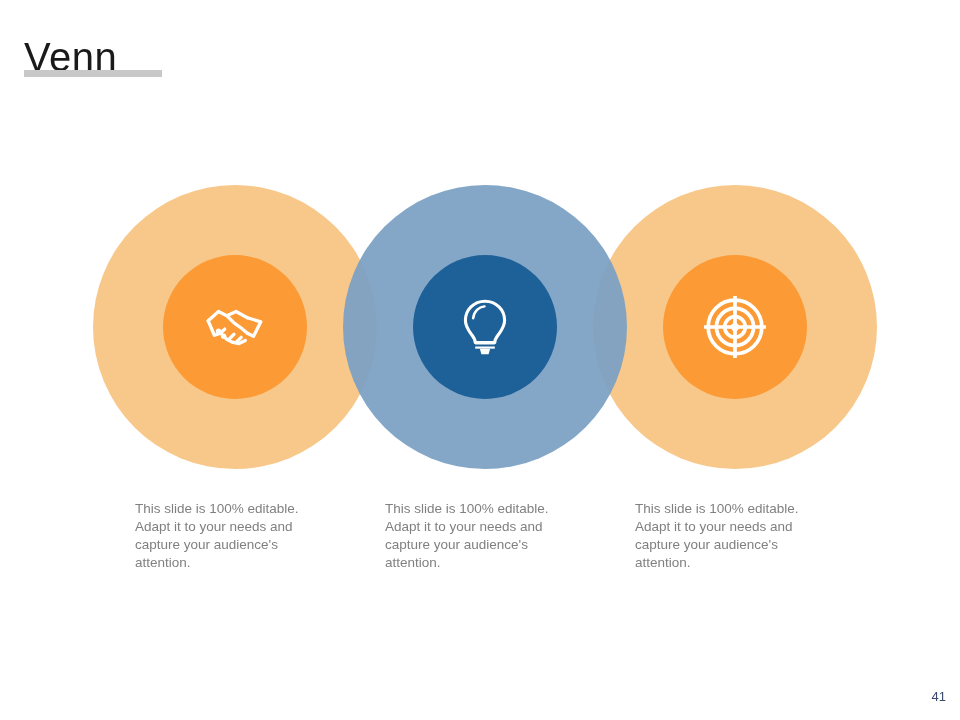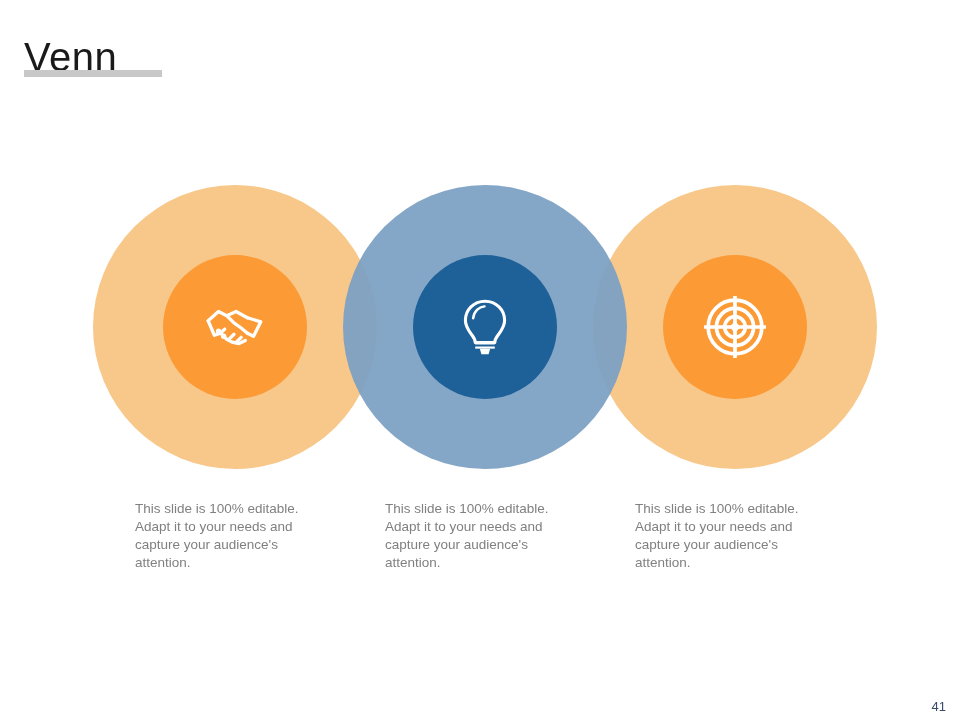--- a/index.html
+++ b/index.html
@@ -87,21 +87,21 @@
     width: 200px;
     font-size: 13.5px;
     line-height: 18px;
     color: #808080;
   }
 
   
   #page-number {
     position: absolute;
     right: 14px;
-    bottom: 6px;
+    bottom: 16px;
     font-size: 13px;
     color: #3b4a6b;
   }
 </style>
 </head>
 <body>
 
 <div id="slide-title">Venn</div>
 <div id="title-underline"></div>
 

